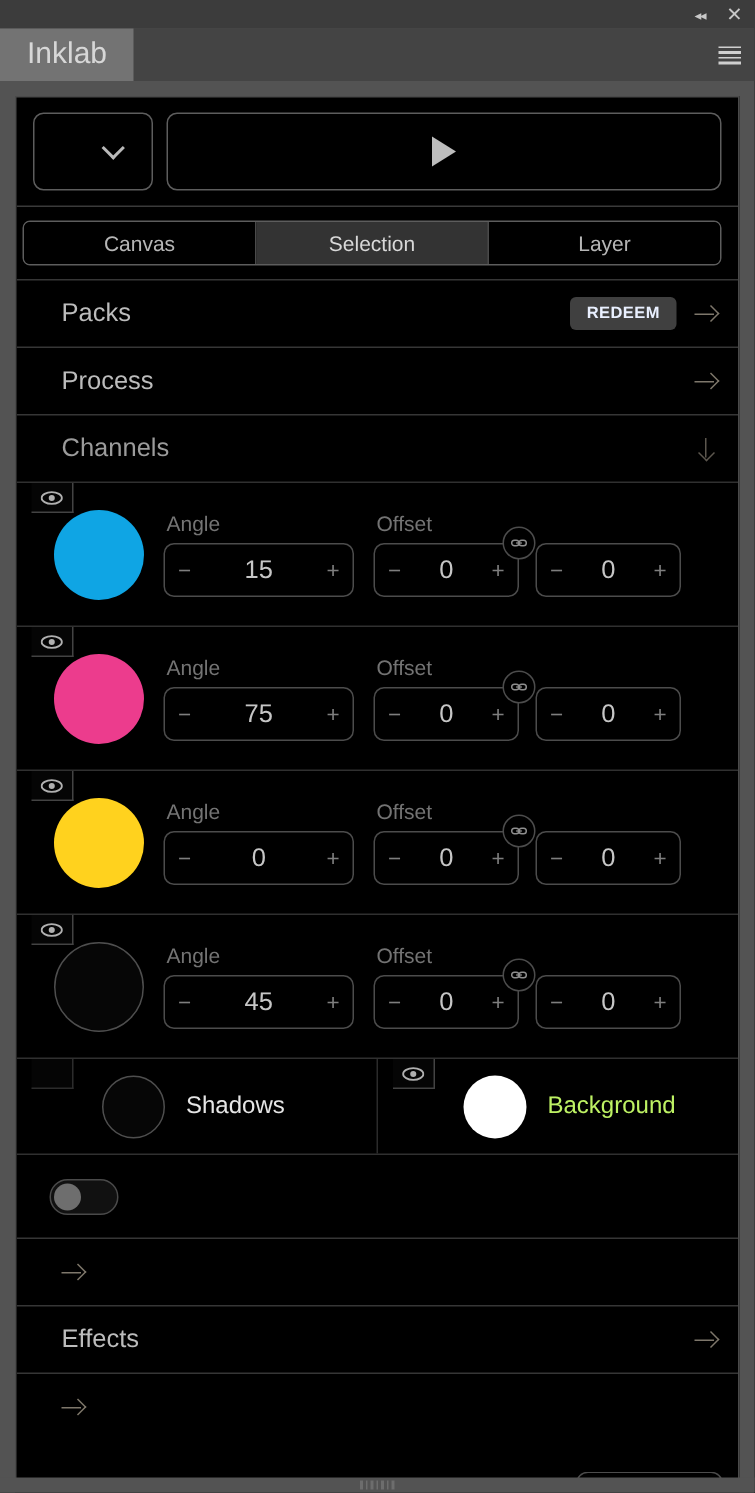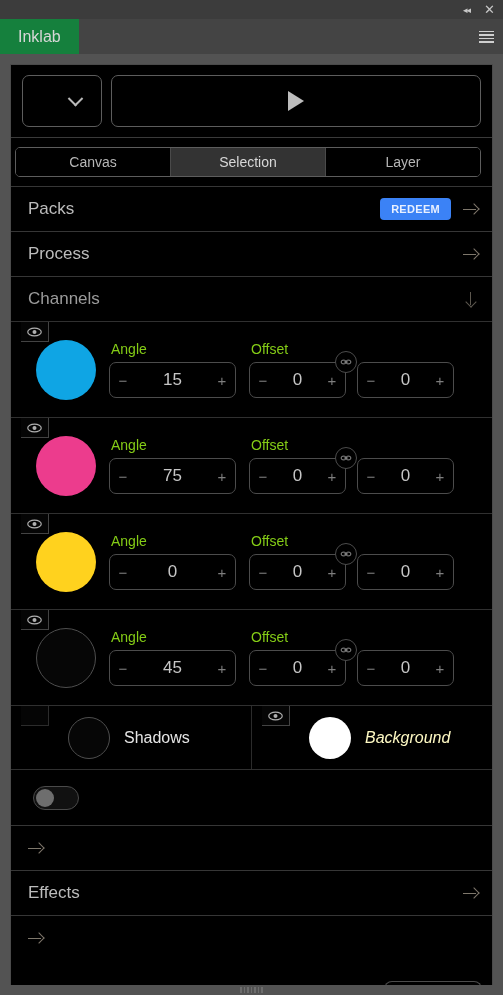--- a/index.html
+++ b/index.html
@@ -18,23 +18,23 @@
   }
   .tb-icon { color: #c8c8c8; display: flex; align-items: center; justify-content: center; cursor: pointer; }
   .tb-collapse { font-size: 9px; letter-spacing: -1px; }
   .tb-close { font-size: 13px; line-height: 1; }
 
   .tabbar {
     height: 35px; background: #444444;
     display: flex; align-items: stretch; position: relative;
   }
   .app-tab {
-    background: #15803d; color: #d7d7d7;
+    background: #737373; color: #d7d7d7;
     display: flex; align-items: center;
-    padding: 0 18px; font-size: 16px;
+    padding: 0 18px; font-size: 20px;
   }
   .tabbar-spacer { flex: 1; }
   .hamburger {
     width: 34px; display: flex; flex-direction: column;
     align-items: center; justify-content: center; gap: 2px; cursor: pointer;
   }
   .hamburger i { display: block; width: 15px; height: 1.5px; background: #cfcfcf; }
 
   
   .panel-wrap { padding: 10px 10px 0 10px; height: calc(995px - 19px - 35px); }
@@ -79,21 +79,21 @@
     flex: 1; height: 28px; line-height: 28px; text-align: center;
     font-size: 14px; color: #b6b6b6; background: #000; cursor: pointer;
     border-right: 1px solid #4a4a4a;
   }
   .seg:last-child { border-right: none; }
   .seg.active { background: #333333; color: #d8d8d8; }
 
   
   .section-row {
     height: 45px; display: flex; align-items: center;
-    padding: 0 14px 0 17px; border-top: 1px solid #363636;
+    padding: 0 14px 0 30px; border-top: 1px solid #363636;
     cursor: pointer;
   }
   .section-title { font-size: 17px; color: #bcbcbc; flex: 1; }
   .section-title.dim { color: #9b9b9b; }
   .redeem {
     background: #1a6ff5; color: #e9f0ff;
     font-size: 11px; font-weight: bold; letter-spacing: .3px;
     padding: 5px 11px; border-radius: 4px; margin-right: 12px; cursor: pointer;
   }
   .arrow-right {
@@ -139,21 +139,21 @@
   .eye-svg { width: 15px; height: 10px; }
 
   .swatch {
     width: 60px; height: 60px; border-radius: 50%;
     margin-left: 25px; flex: 0 0 auto; cursor: pointer;
   }
   .swatch.outlined { border: 1px solid #4e4e4e; }
 
   .fields { display: flex; margin-left: 13px; gap: 0; align-items: flex-end; }
   .field-group { display: flex; flex-direction: column; }
-  .field-label { font-size: 14px; color: #84cc16; margin-bottom: 5px; padding-left: 2px; }
+  .field-label { font-size: 14px; color: #737373; margin-bottom: 5px; padding-left: 2px; }
   .stepper {
     height: 36px; border: 1px solid #4c4c4c; border-radius: 7px;
     display: flex; align-items: center; background: #000;
   }
   .stepper.angle { width: 127px; }
   .stepper.off { width: 97px; }
   .stepper.off.first { border-top-right-radius: 7px; border-bottom-right-radius: 7px; }
   .step-btn {
     width: 26px; text-align: center; color: #7e7e7e; font-size: 15px; cursor: pointer;
     user-select: none;
@@ -179,21 +179,21 @@
     flex: 1; display: flex; align-items: center; position: relative;
     border-right: 1px solid #2b2b2b; cursor: pointer;
   }
   .sb-cell:last-child { border-right: none; }
   .sb-swatch {
     width: 42px; height: 42px; border-radius: 50%; margin-left: 57px; flex: 0 0 auto;
   }
   .sb-swatch.outlined { border: 1px solid #4e4e4e; }
   .sb-label { font-size: 16px; margin-left: 14px; }
   .sb-label.dim { color: #e5e5e5; }
-  .sb-label.lit { color: #fef9c3; font-style: italic; }
+  .sb-label.lit { color: #bef264; }
 
   
   .spot-row {
     height: 56px; display: flex; align-items: center;
     padding: 0 18px 0 22px; border-top: 1px solid #303030;
   }
   .spot-label { flex: 1; font-size: 16px; color: #b8b8b8; }
   .toggle {
     width: 46px; height: 24px; border-radius: 12px;
     background: #111; border: 1px solid #4a4a4a;
@@ -256,21 +256,21 @@
     <div class="seg-wrap">
       <div class="segmented">
         <div class="seg">Canvas</div>
         <div class="seg active">Selection</div>
         <div class="seg">Layer</div>
       </div>
     </div>
 
     <div class="section-row">
       <span class="section-title">Packs</span>
-      <span class="redeem" style="background: #3b82f6;">REDEEM</span>
+      <span class="redeem" style="background: #404040;">REDEEM</span>
       <span class="arrow-right"></span>
     </div>
 
     <div class="section-row">
       <span class="section-title">Process</span>
       <span class="arrow-right"></span>
     </div>
 
     <div class="section-row">
       <span class="section-title dim">Channels</span>

